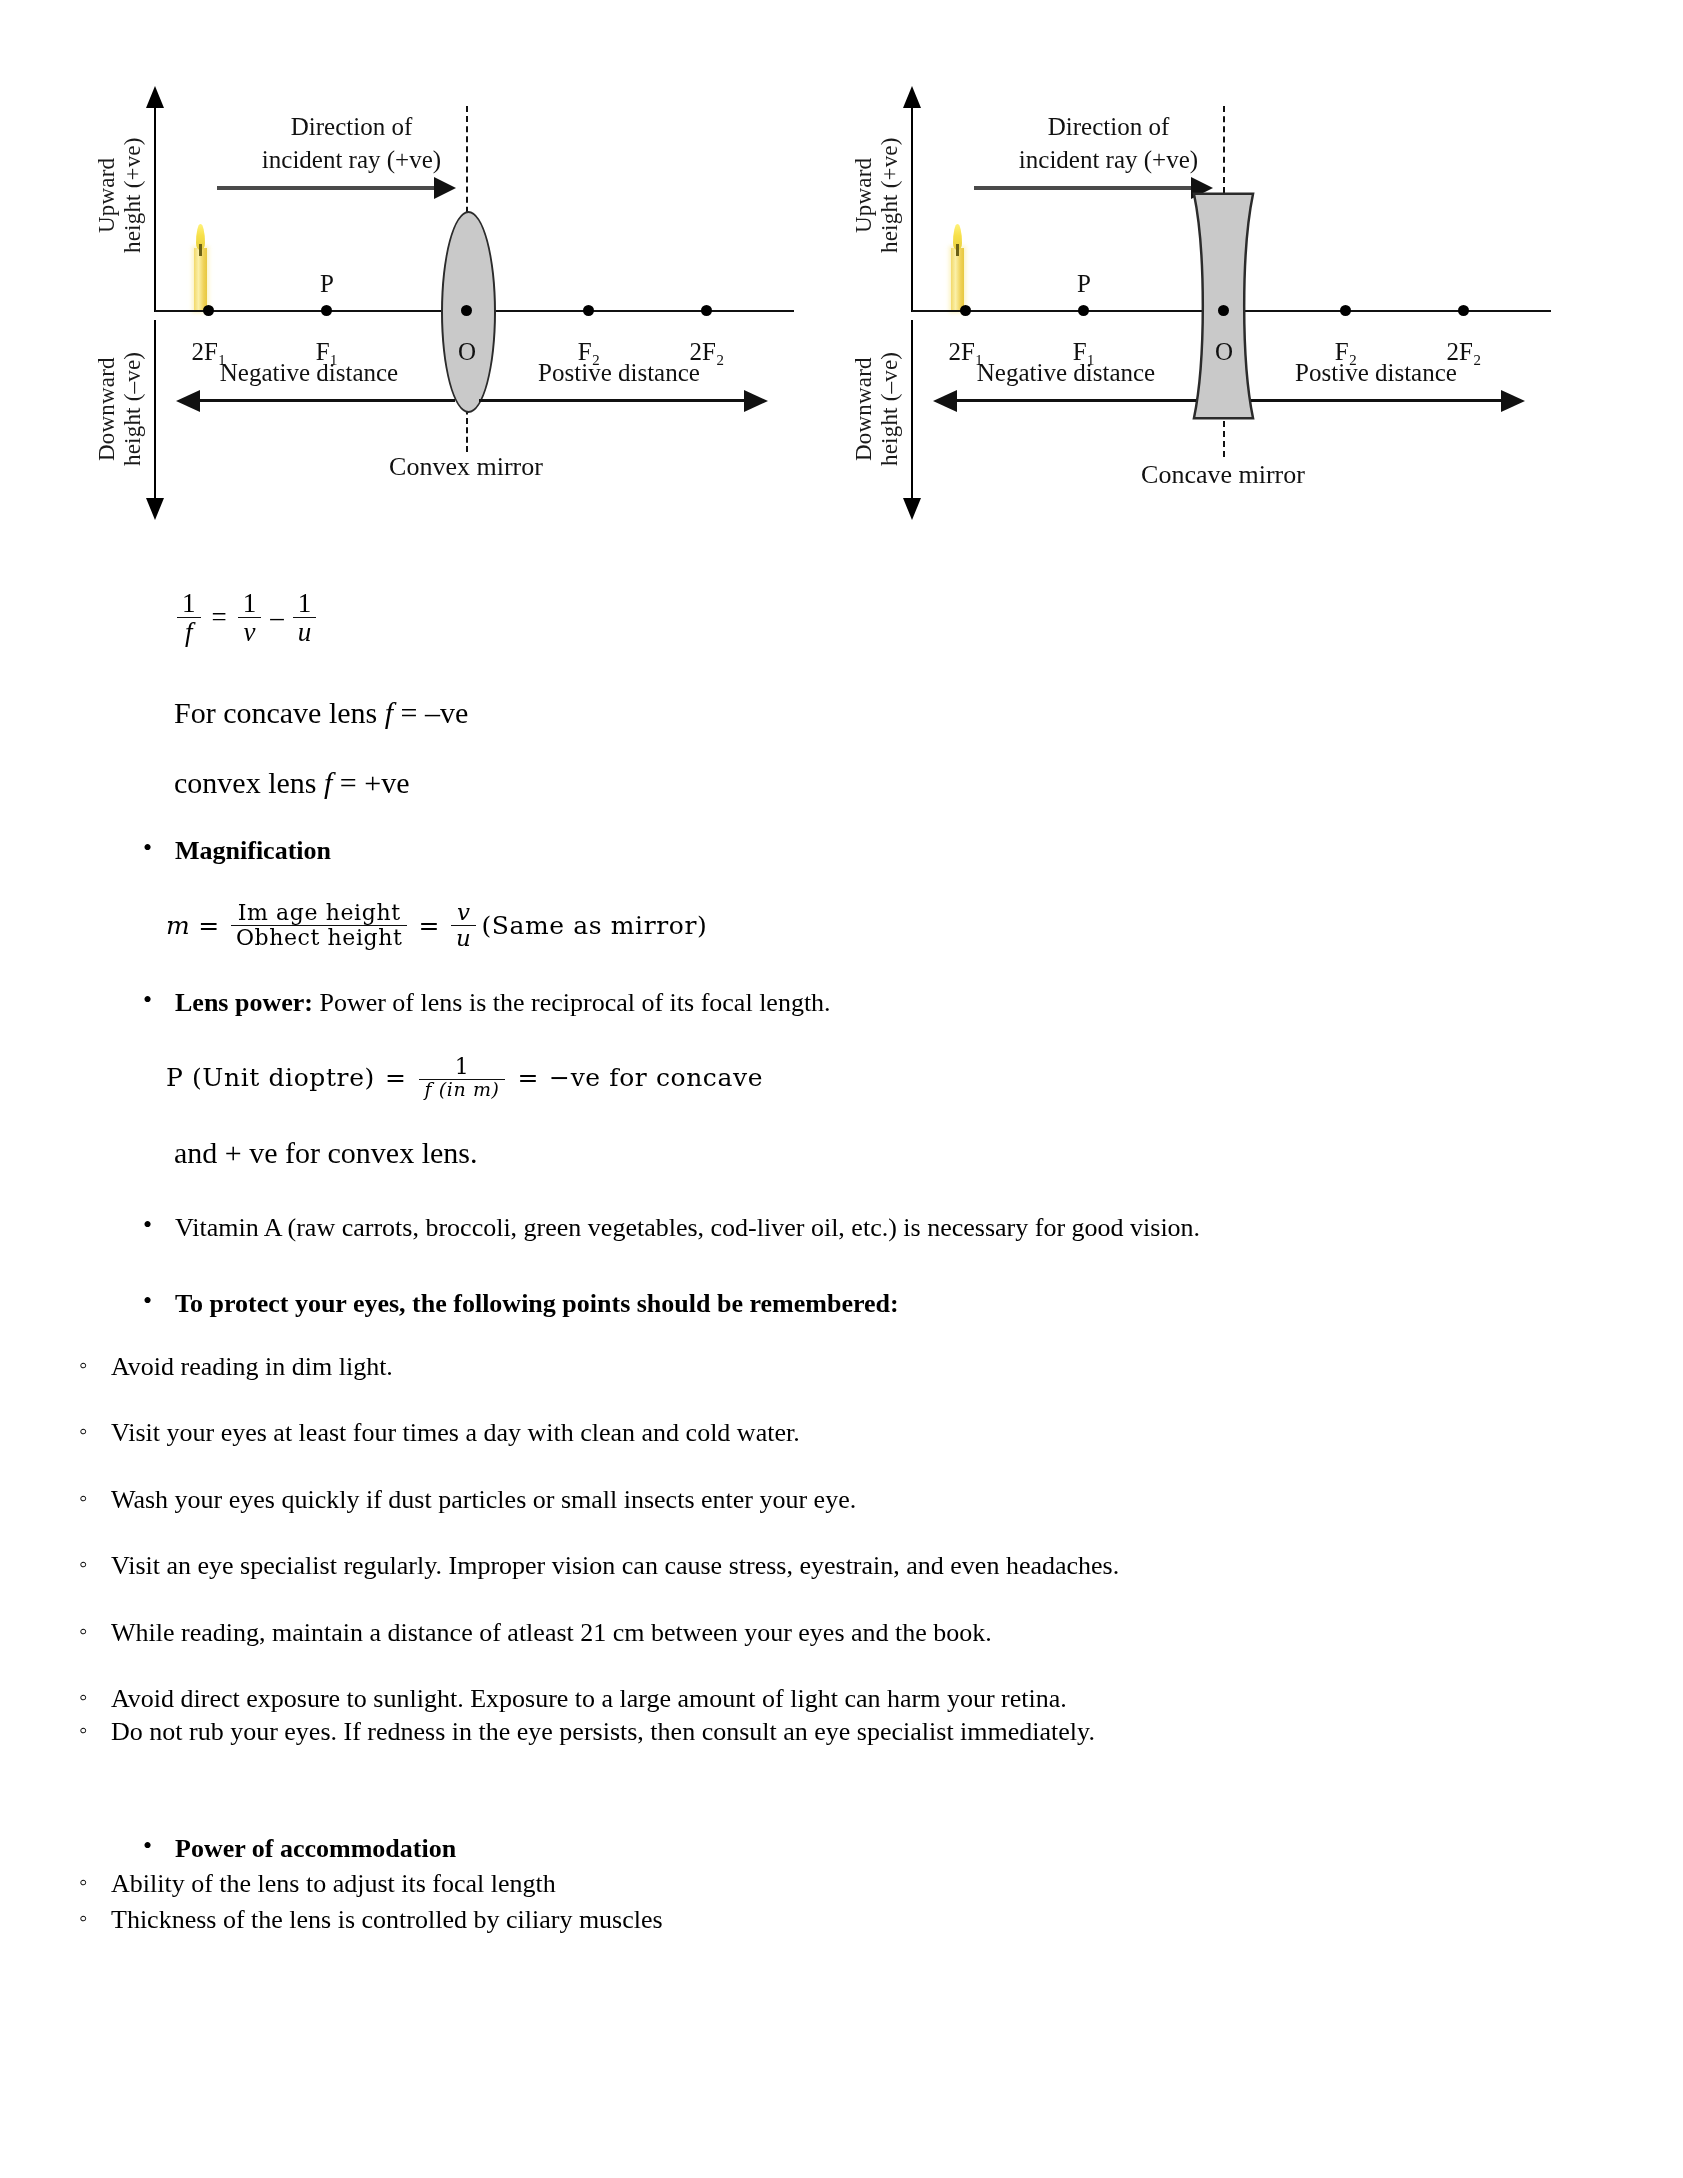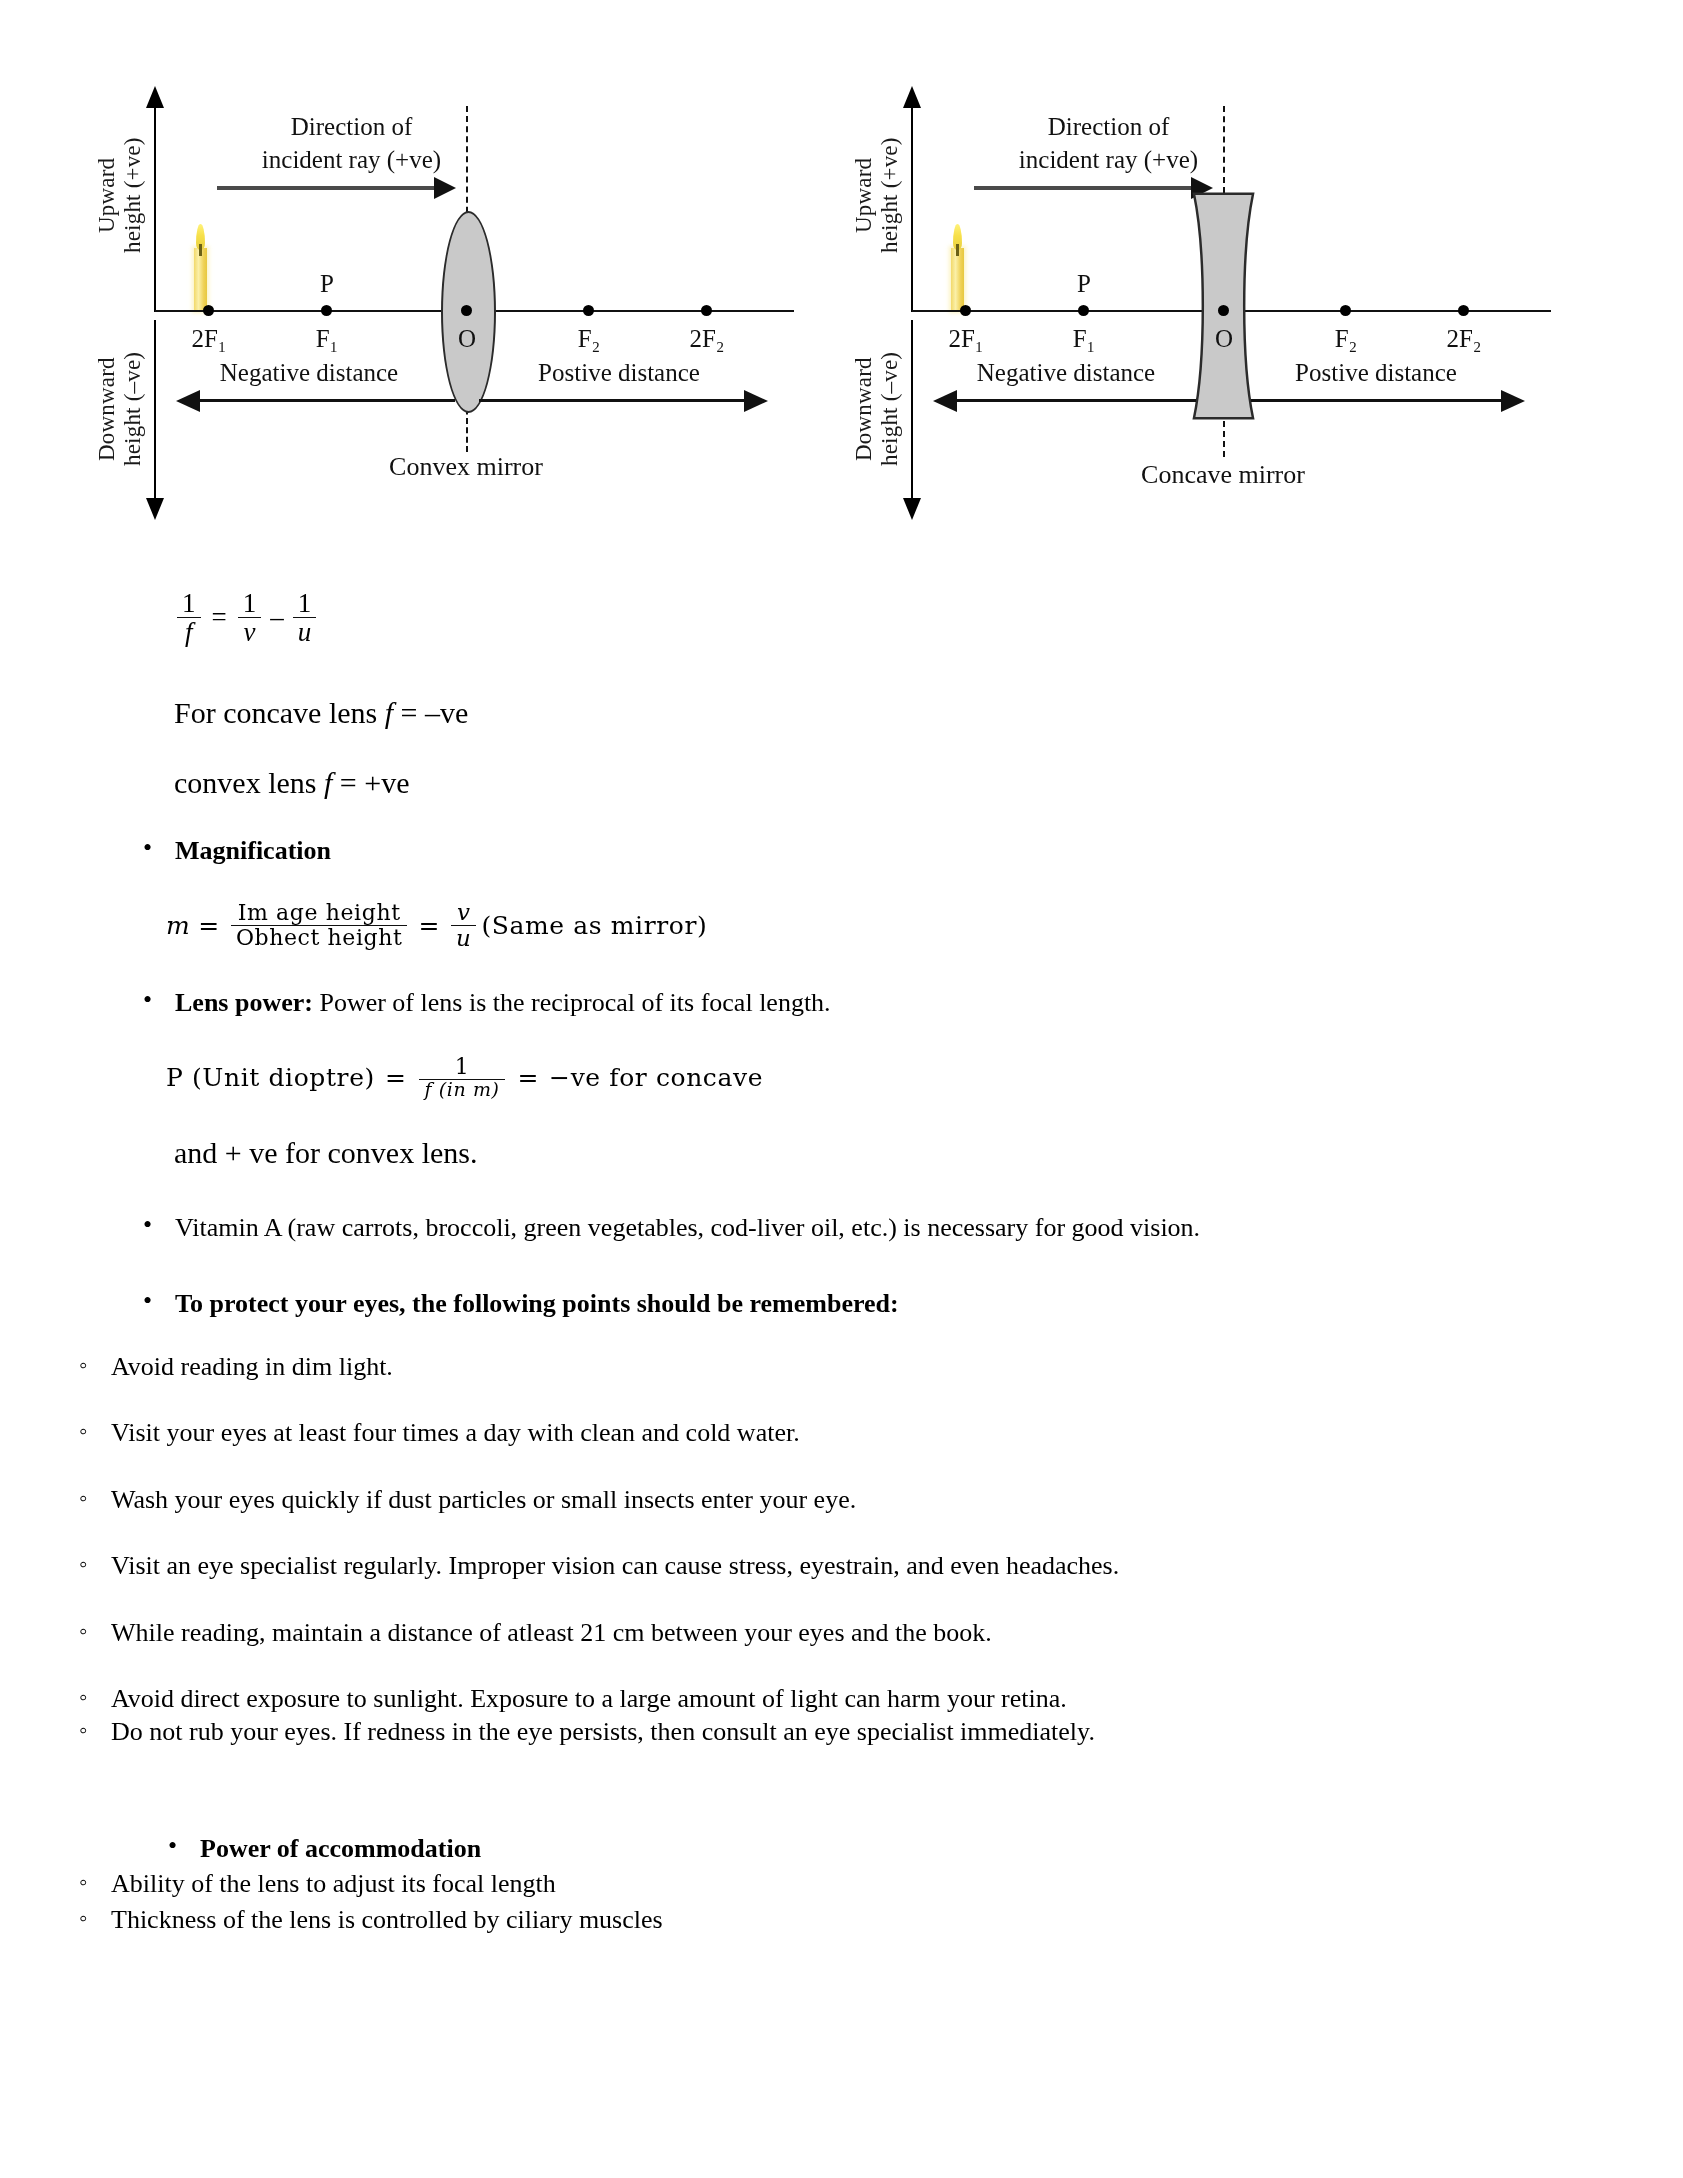--- a/index.html
+++ b/index.html
@@ -95,21 +95,21 @@
   
   .pt {
     position: absolute;
     width: 11px; height: 11px;
     background: #000;
     border-radius: 50%;
     top: 231px;
   }
   .pt-label {
     position: absolute;
-    top: 251px;
+    top: 264px;
     font-size: 25px;
     white-space: nowrap;
     transform: translateX(-50%);
     color: #111;
   }
 
   .p-label {
     position: absolute;
     font-size: 25px;
     top: 196px;
@@ -509,21 +509,21 @@
     <ul class="sub-list" style="margin-top:30px;">
       <li class="bullet2" style="margin-bottom:34px;">Avoid reading in dim light.</li>
       <li class="bullet2" style="margin-bottom:34px;">Visit your eyes at least four times a day with clean and cold water.</li>
       <li class="bullet2" style="margin-bottom:34px;">Wash your eyes quickly if dust particles or small insects enter your eye.</li>
       <li class="bullet2" style="margin-bottom:34px;">Visit an eye specialist regularly. Improper vision can cause stress, eyestrain, and even headaches.</li>
       <li class="bullet2" style="margin-bottom:34px;">While reading, maintain a distance of atleast 21 cm between your eyes and the book.</li>
       <li class="bullet2">Avoid direct exposure to sunlight. Exposure to a large amount of light can harm your retina.</li>
       <li class="bullet2" style="margin-bottom:34px;">Do not rub your eyes. If redness in the eye persists, then consult an eye specialist immediately.</li>
     </ul>
 
-    <ul class="lvl1" style="margin-top:85px;margin-left:25px;">
+    <ul class="lvl1" style="margin-top:85px;">
       <li class="bullet1">
         <span class="b-strong">Power of accommodation</span>
       </li>
     </ul>
 
     <ul class="sub-list" style="margin-top:2px;">
       <li class="bullet2" style="margin-bottom:4px;">Ability of the lens to adjust its focal length</li>
       <li class="bullet2">Thickness of the lens is controlled by ciliary muscles</li>
     </ul>
 

